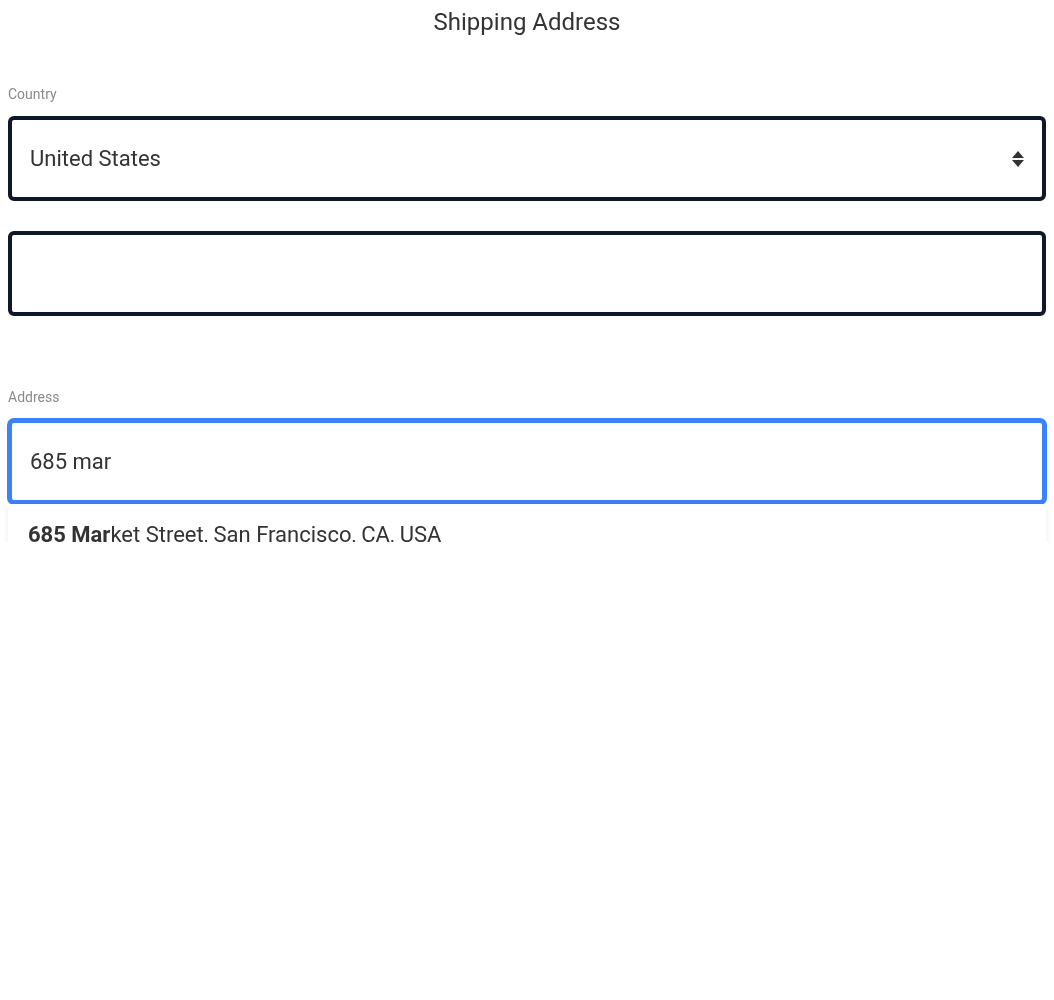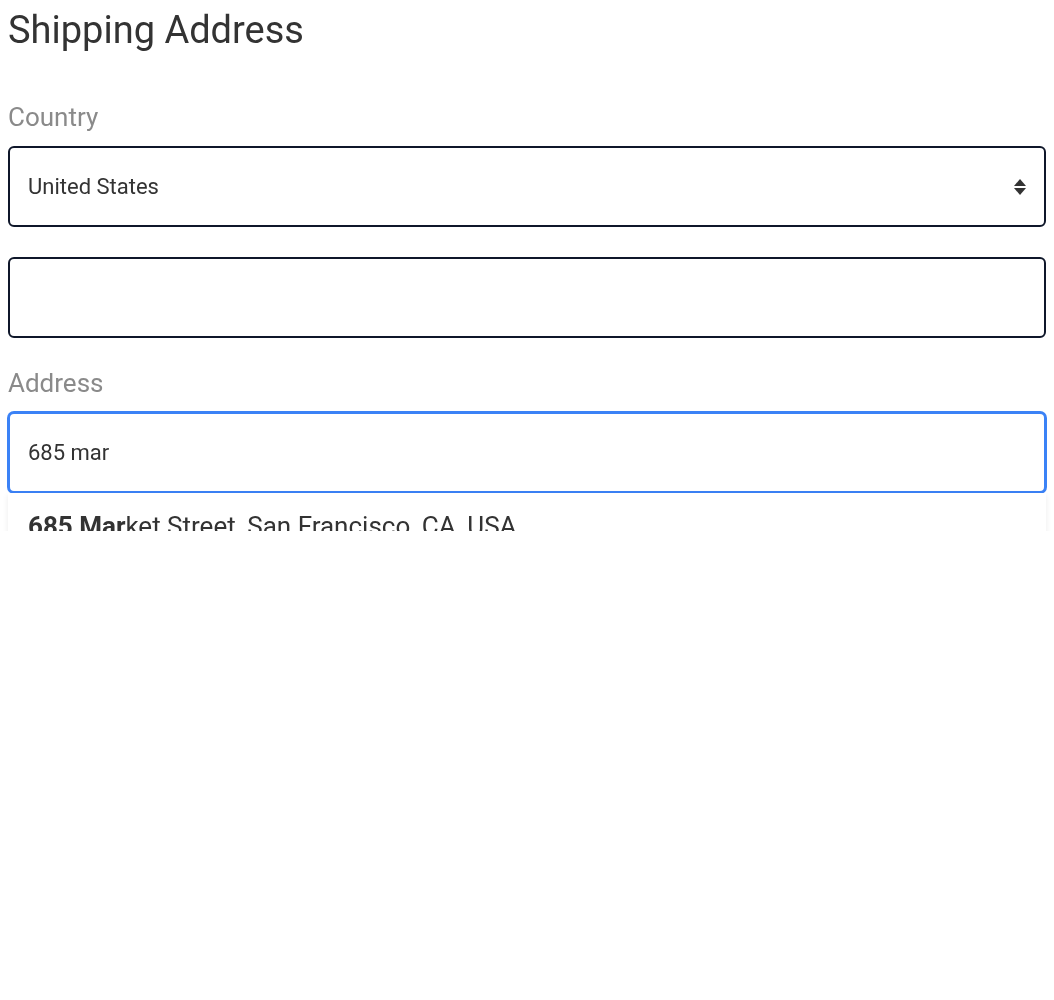--- a/index.html
+++ b/index.html
@@ -8,37 +8,38 @@
       padding: 0;
     }
     body {
       font-family: -apple-system, BlinkMacSystemFont, "Segoe UI", Roboto, "Helvetica Neue", Arial, sans-serif;
       color: #333;
       background: #fff;
       padding: 8px;
       width: 1054px;
     }
     h2.section-title {
-      font-size: 38px;
+      font-size: 24px;
       font-weight: 400;
       color: #333;
       margin-bottom: 50px;
+      text-align: center;
     }
     .form-label {
-      font-size: 26px;
+      font-size: 14px;
       color: #8a8a8a;
       margin-bottom: 14px;
       display: block;
     }
     .form-field {
       margin-bottom: 30px;
     }
     .text-input, .select-wrapper {
       width: 100%;
-      border: 2px solid #0f172a;
+      border: 4px solid #0f172a;
       border-radius: 6px;
       background: #fff;
       font-size: 22px;
       color: #333;
       padding: 26px 18px;
       font-family: inherit;
       outline: none;
     }
     .text-input.focused {
       border-color: #3b82f6;
@@ -79,33 +80,34 @@
     }
     .two-col {
       display: flex;
       gap: 40px;
     }
     .two-col .form-field {
       flex: 1;
     }
     .address-wrapper {
       position: relative;
+      margin-top: 43px;
     }
     .autocomplete-dropdown {
       position: absolute;
       left: 0;
       right: 0;
       top: 100%;
       background: #fff;
       border-top: none;
       box-shadow: 0 2px 6px rgba(0,0,0,0.08);
     }
     .autocomplete-item {
       padding: 18px 20px;
-      font-size: 26px;
+      font-size: 22px;
       color: #333;
       cursor: pointer;
     }
     .autocomplete-item .bold {
       font-weight: 700;
     }
     .powered-by {
       background: #f5f5f5;
       padding: 14px 20px;
       font-size: 26px;

